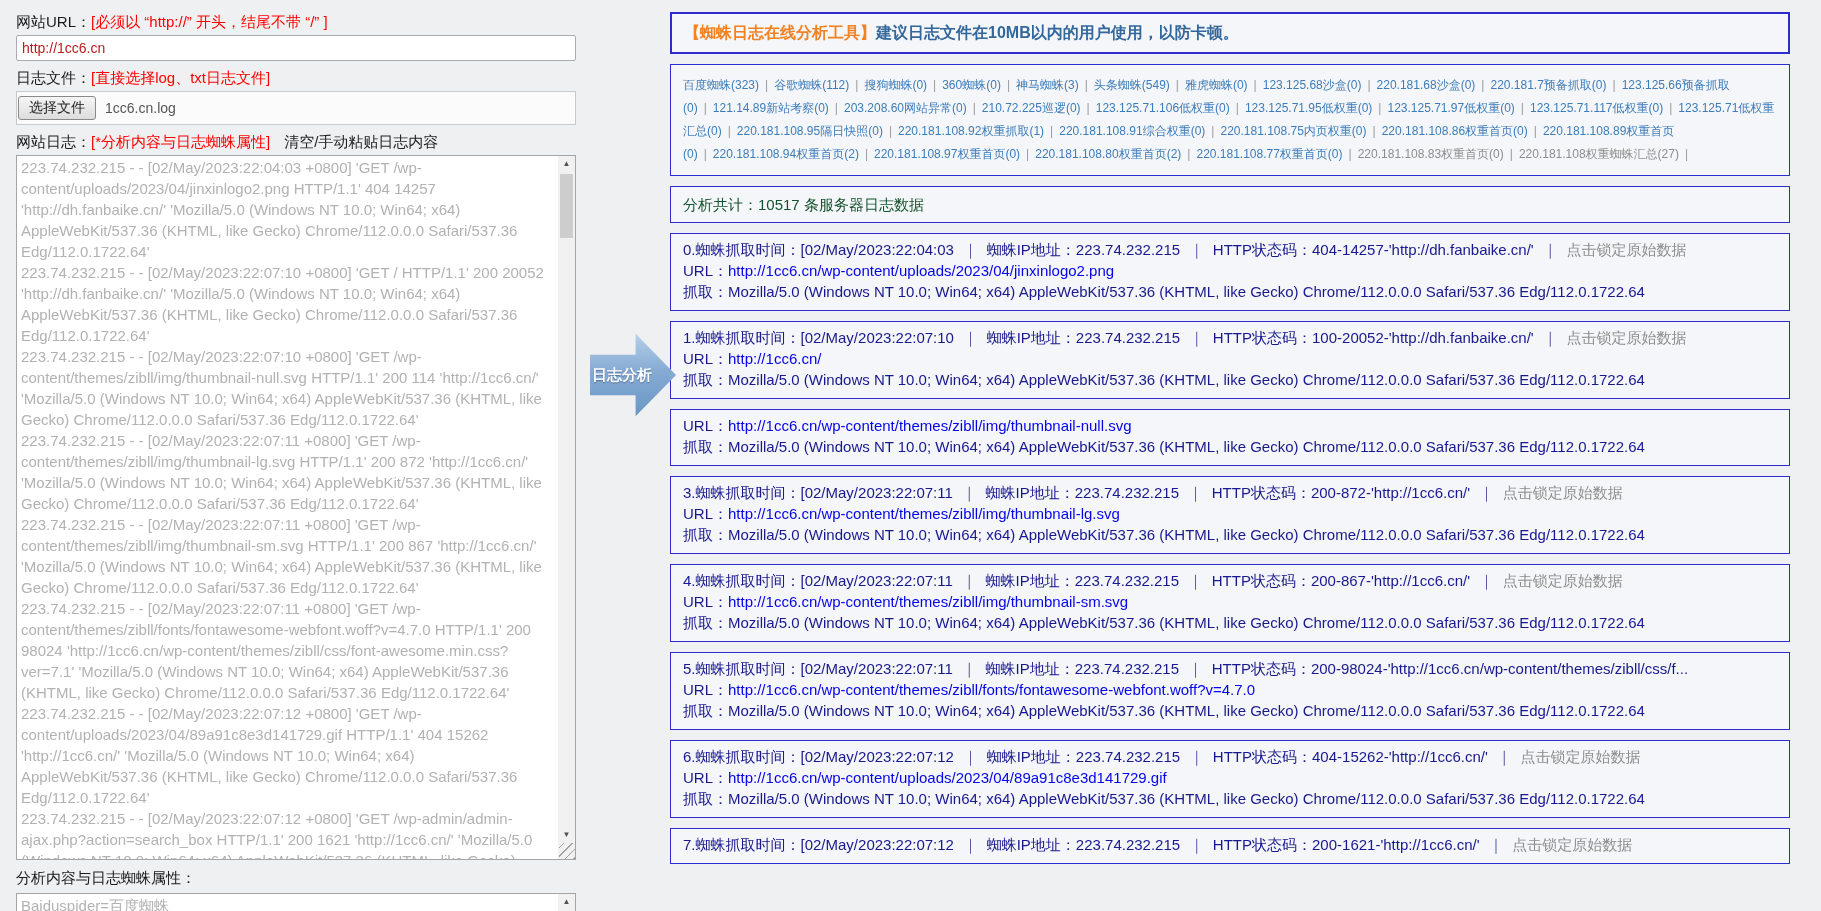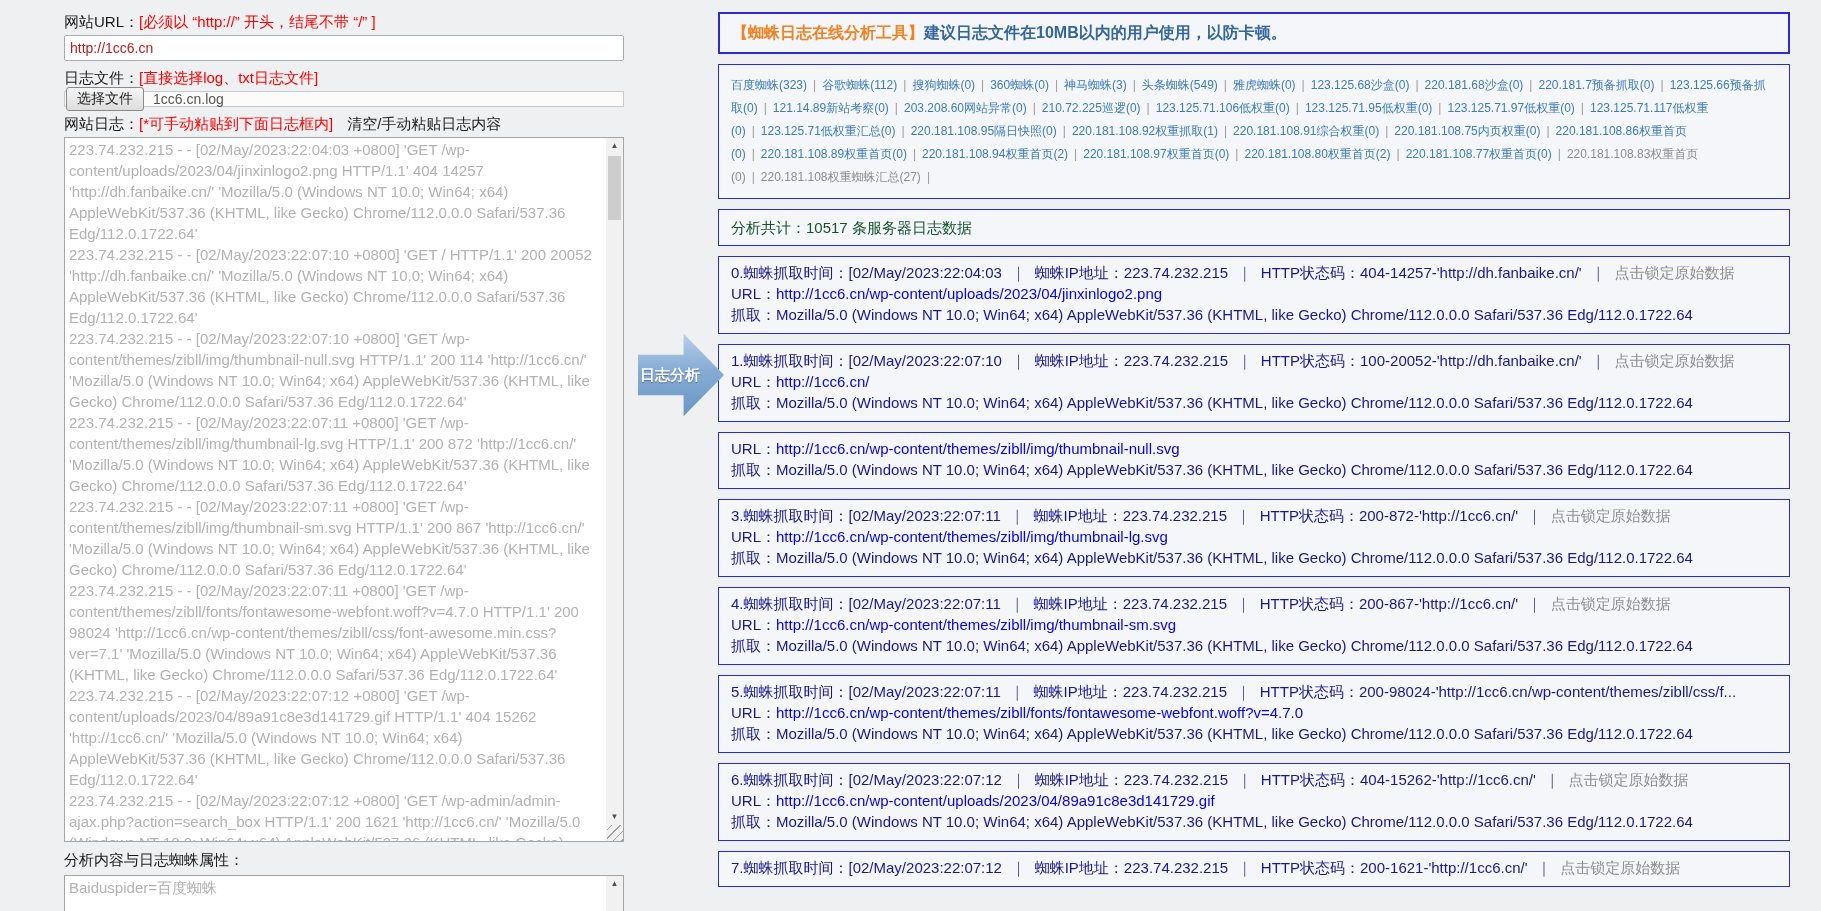--- a/index.html
+++ b/index.html
@@ -6,33 +6,33 @@
   html,body { margin:0; padding:0; }
   body {
     width:1821px; height:911px; overflow:hidden;
     background:#eff0f2;
     font-family:"Liberation Sans", sans-serif;
     color:#1a1a1a;
   }
   .app { display:flex; width:100%; height:100%; }
 
   
-  .left-col { width:578px; flex:none; padding:12px 0 16px 16px;margin-left:48px; }
+  .left-col { width:578px; flex:none; padding:12px 0 16px 16px; }
   .lbl-row { font-size:15px; line-height:19px; margin-bottom:4px; color:#1a1a1a; }
   .red { color:#fe0000; }
   .plain-link { color:#222; cursor:pointer; }
   .gap8 { display:inline-block; width:14px; }
 
   .url-input {
     width:560px; height:26px; border:1px solid #a9acb2; background:#fff;
     font-family:"Liberation Sans",sans-serif; font-size:14px; padding:2px 5px;
     margin:0 0 7px 0; border-radius:2px; color:#b91c1c;
   }
   .file-row {
-    width:560px; height:16px; border:1px solid #c9c9c9; background:#fbfbfc;
+    width:560px; height:34px; border:1px solid #c9c9c9; background:#fbfbfc;
     display:flex; align-items:center; margin-bottom:7px; padding:1px;
   }
   .file-btn {
     border:1px solid #898989; background:linear-gradient(#f5f5f5,#ddddde);
     border-radius:3px; font-family:"Liberation Sans",sans-serif;
     font-size:14px; padding:2px 10px; margin-right:9px; height:24px; color:#222; cursor:pointer;
   }
   .file-name { font-size:14px; color:#555; }
 
   .ta-wrap { position:relative; width:560px; }
@@ -100,21 +100,21 @@
     </div>
     <input class="url-input" type="text" value="http://1cc6.cn" style="">
     <div class="lbl-row">
       <span>日志文件：</span><span class="red">[直接选择log、txt日志文件]</span>
     </div>
     <div class="file-row">
       <button class="file-btn">选择文件</button>
       <span class="file-name">1cc6.cn.log</span>
     </div>
     <div class="lbl-row">
-      <span>网站日志：</span><span class="red">[*可手动粘贴到下面日志框内]</span><span class="gap8"></span><span class="plain-link">清空/手动粘贴日志内容</span>
+      <span>网站日志：</span><span class="red">[*分析内容与日志蜘蛛属性]</span><span class="gap8"></span><span class="plain-link">清空/手动粘贴日志内容</span>
     </div>
     <div class="ta-wrap main">
       <textarea spellcheck="false" style="">223.74.232.215 - - [02/May/2023:22:04:03 +0800] 'GET /wp-content/uploads/2023/04/jinxinlogo2.png HTTP/1.1' 404 14257 'http://dh.fanbaike.cn/' 'Mozilla/5.0 (Windows NT 10.0; Win64; x64) AppleWebKit/537.36 (KHTML, like Gecko) Chrome/112.0.0.0 Safari/537.36 Edg/112.0.1722.64'
 223.74.232.215 - - [02/May/2023:22:07:10 +0800] 'GET / HTTP/1.1' 200 20052 'http://dh.fanbaike.cn/' 'Mozilla/5.0 (Windows NT 10.0; Win64; x64) AppleWebKit/537.36 (KHTML, like Gecko) Chrome/112.0.0.0 Safari/537.36 Edg/112.0.1722.64'
 223.74.232.215 - - [02/May/2023:22:07:10 +0800] 'GET /wp-content/themes/zibll/img/thumbnail-null.svg HTTP/1.1' 200 114 'http://1cc6.cn/' 'Mozilla/5.0 (Windows NT 10.0; Win64; x64) AppleWebKit/537.36 (KHTML, like Gecko) Chrome/112.0.0.0 Safari/537.36 Edg/112.0.1722.64'
 223.74.232.215 - - [02/May/2023:22:07:11 +0800] 'GET /wp-content/themes/zibll/img/thumbnail-lg.svg HTTP/1.1' 200 872 'http://1cc6.cn/' 'Mozilla/5.0 (Windows NT 10.0; Win64; x64) AppleWebKit/537.36 (KHTML, like Gecko) Chrome/112.0.0.0 Safari/537.36 Edg/112.0.1722.64'
 223.74.232.215 - - [02/May/2023:22:07:11 +0800] 'GET /wp-content/themes/zibll/img/thumbnail-sm.svg HTTP/1.1' 200 867 'http://1cc6.cn/' 'Mozilla/5.0 (Windows NT 10.0; Win64; x64) AppleWebKit/537.36 (KHTML, like Gecko) Chrome/112.0.0.0 Safari/537.36 Edg/112.0.1722.64'
 223.74.232.215 - - [02/May/2023:22:07:11 +0800] 'GET /wp-content/themes/zibll/fonts/fontawesome-webfont.woff?v=4.7.0 HTTP/1.1' 200 98024 'http://1cc6.cn/wp-content/themes/zibll/css/font-awesome.min.css?ver=7.1' 'Mozilla/5.0 (Windows NT 10.0; Win64; x64) AppleWebKit/537.36 (KHTML, like Gecko) Chrome/112.0.0.0 Safari/537.36 Edg/112.0.1722.64'
 223.74.232.215 - - [02/May/2023:22:07:12 +0800] 'GET /wp-content/uploads/2023/04/89a91c8e3d141729.gif HTTP/1.1' 404 15262 'http://1cc6.cn/' 'Mozilla/5.0 (Windows NT 10.0; Win64; x64) AppleWebKit/537.36 (KHTML, like Gecko) Chrome/112.0.0.0 Safari/537.36 Edg/112.0.1722.64'
 223.74.232.215 - - [02/May/2023:22:07:12 +0800] 'GET /wp-admin/admin-ajax.php?action=search_box HTTP/1.1' 200 1621 'http://1cc6.cn/' 'Mozilla/5.0 (Windows NT 10.0; Win64; x64) AppleWebKit/537.36 (KHTML, like Gecko) Chrome/112.0.0.0 Safari/537.36 Edg/112.0.1722.64'

